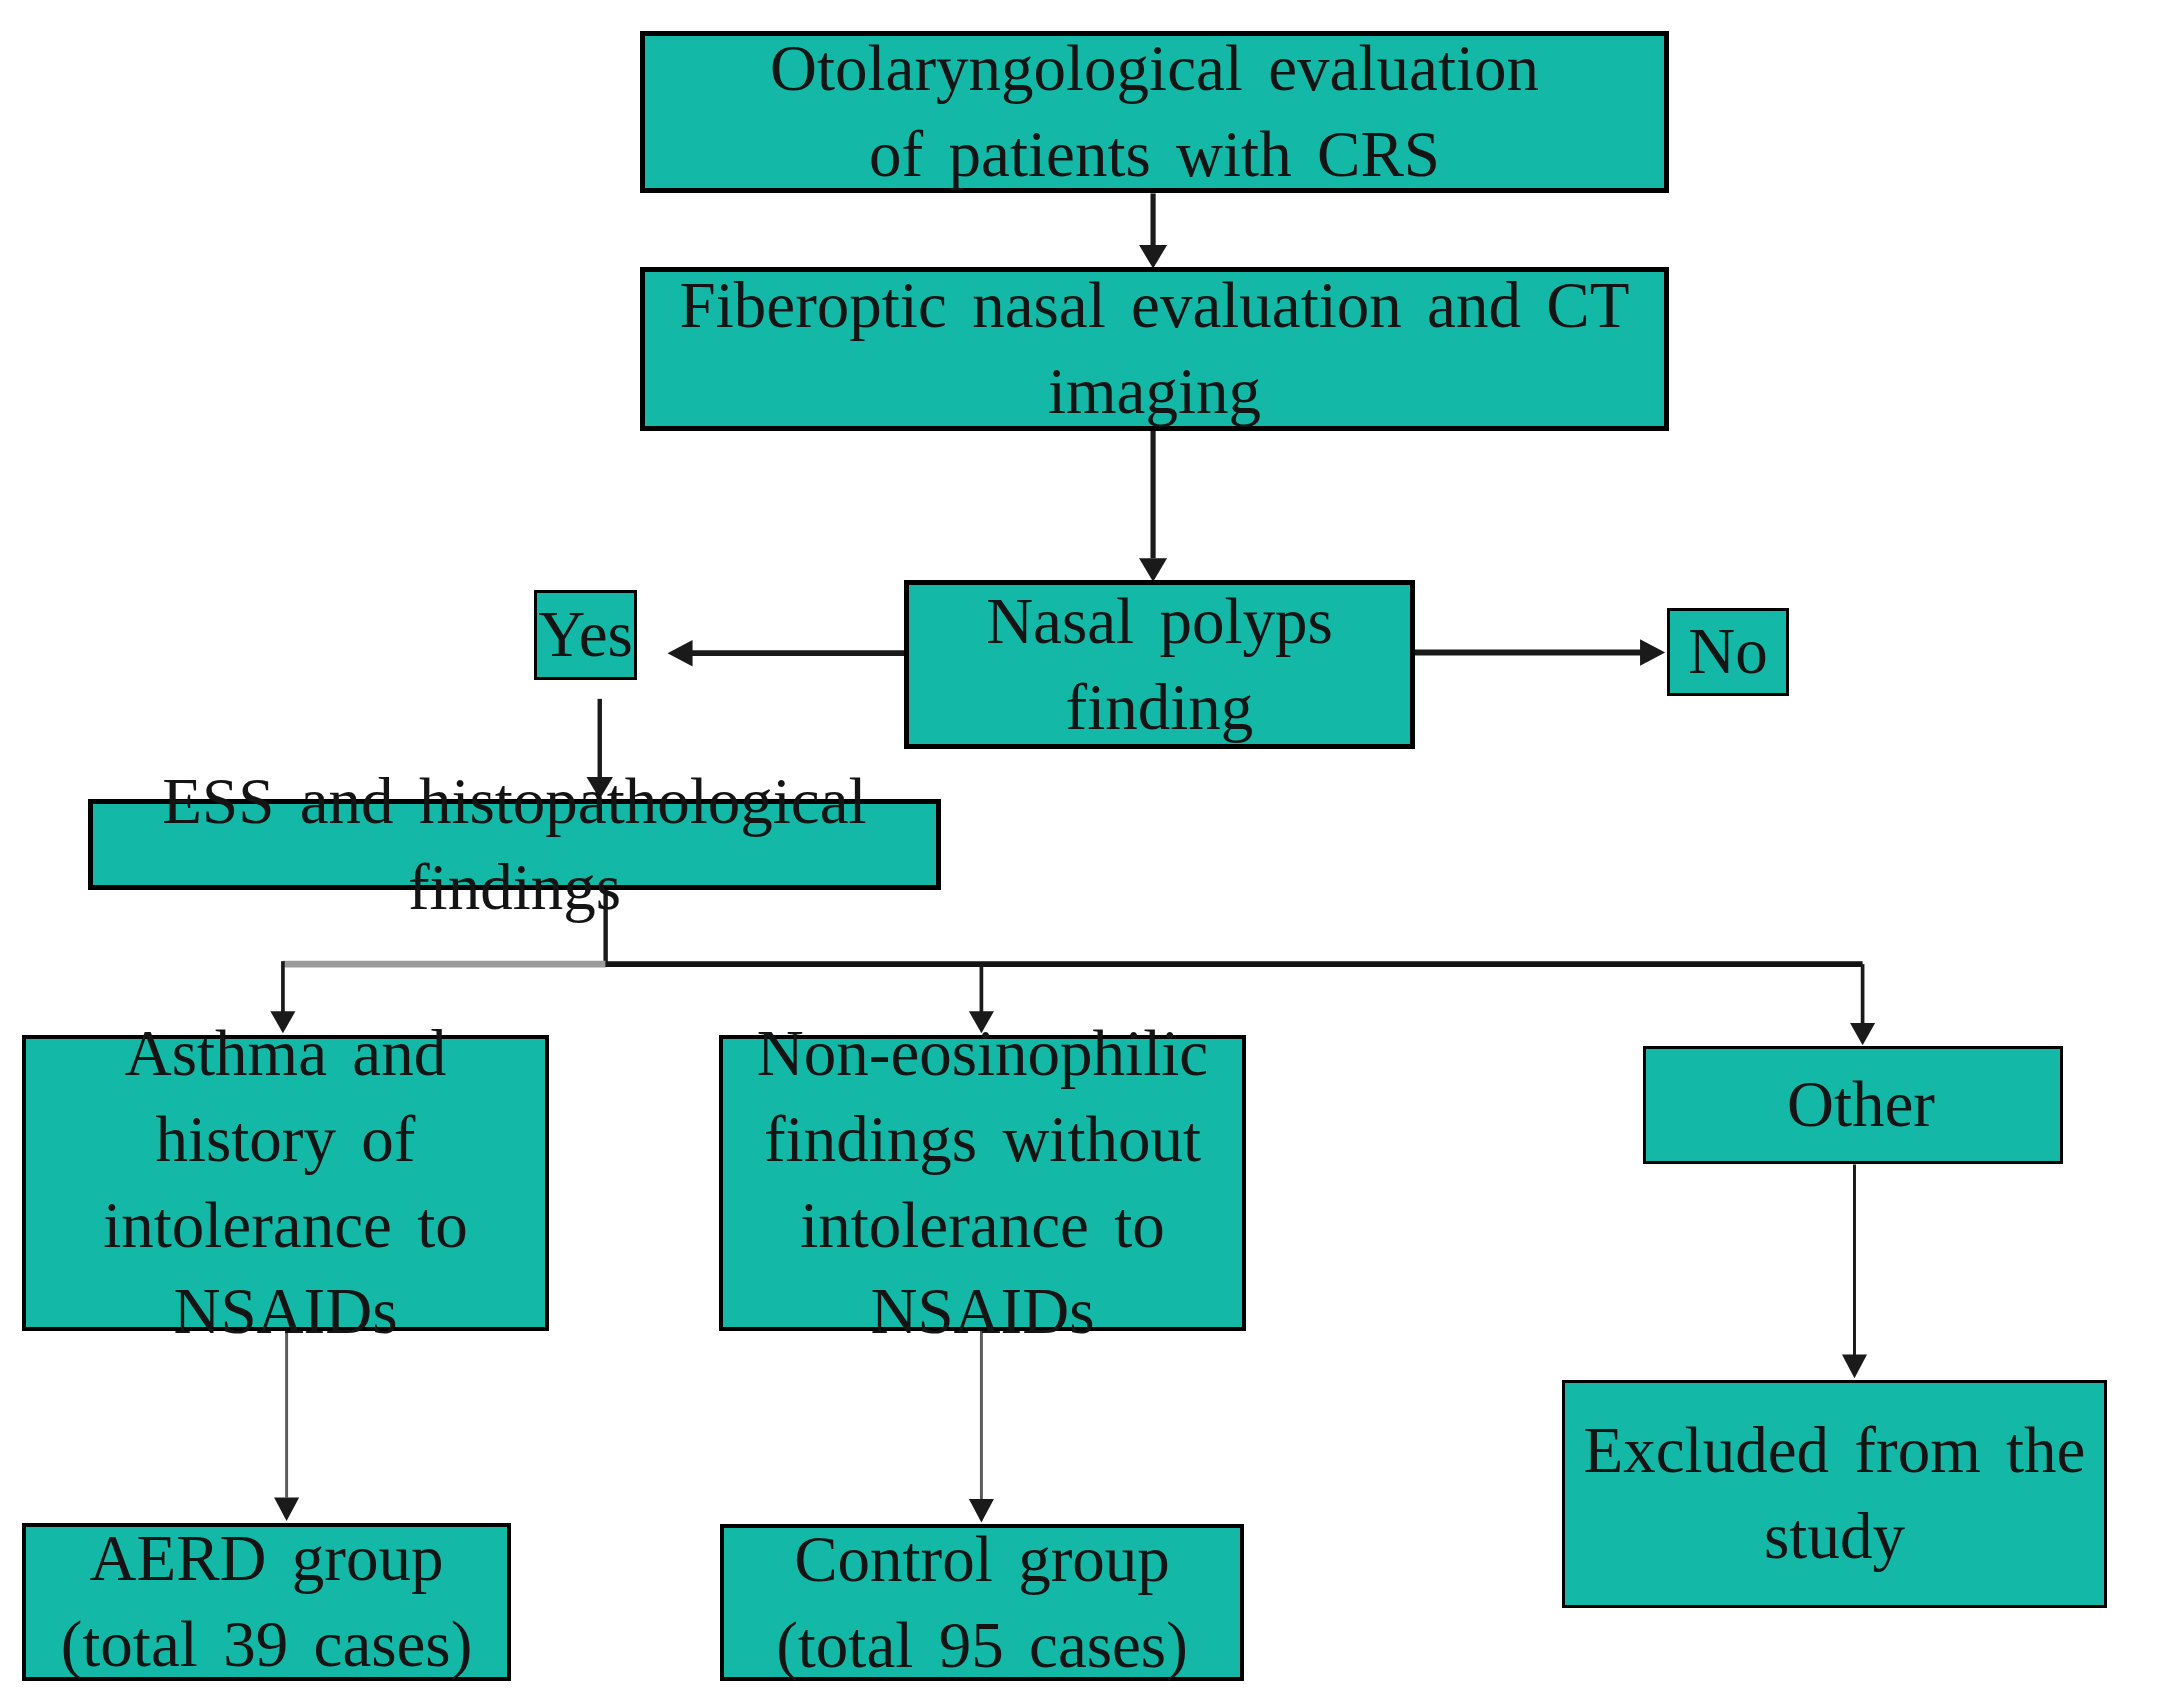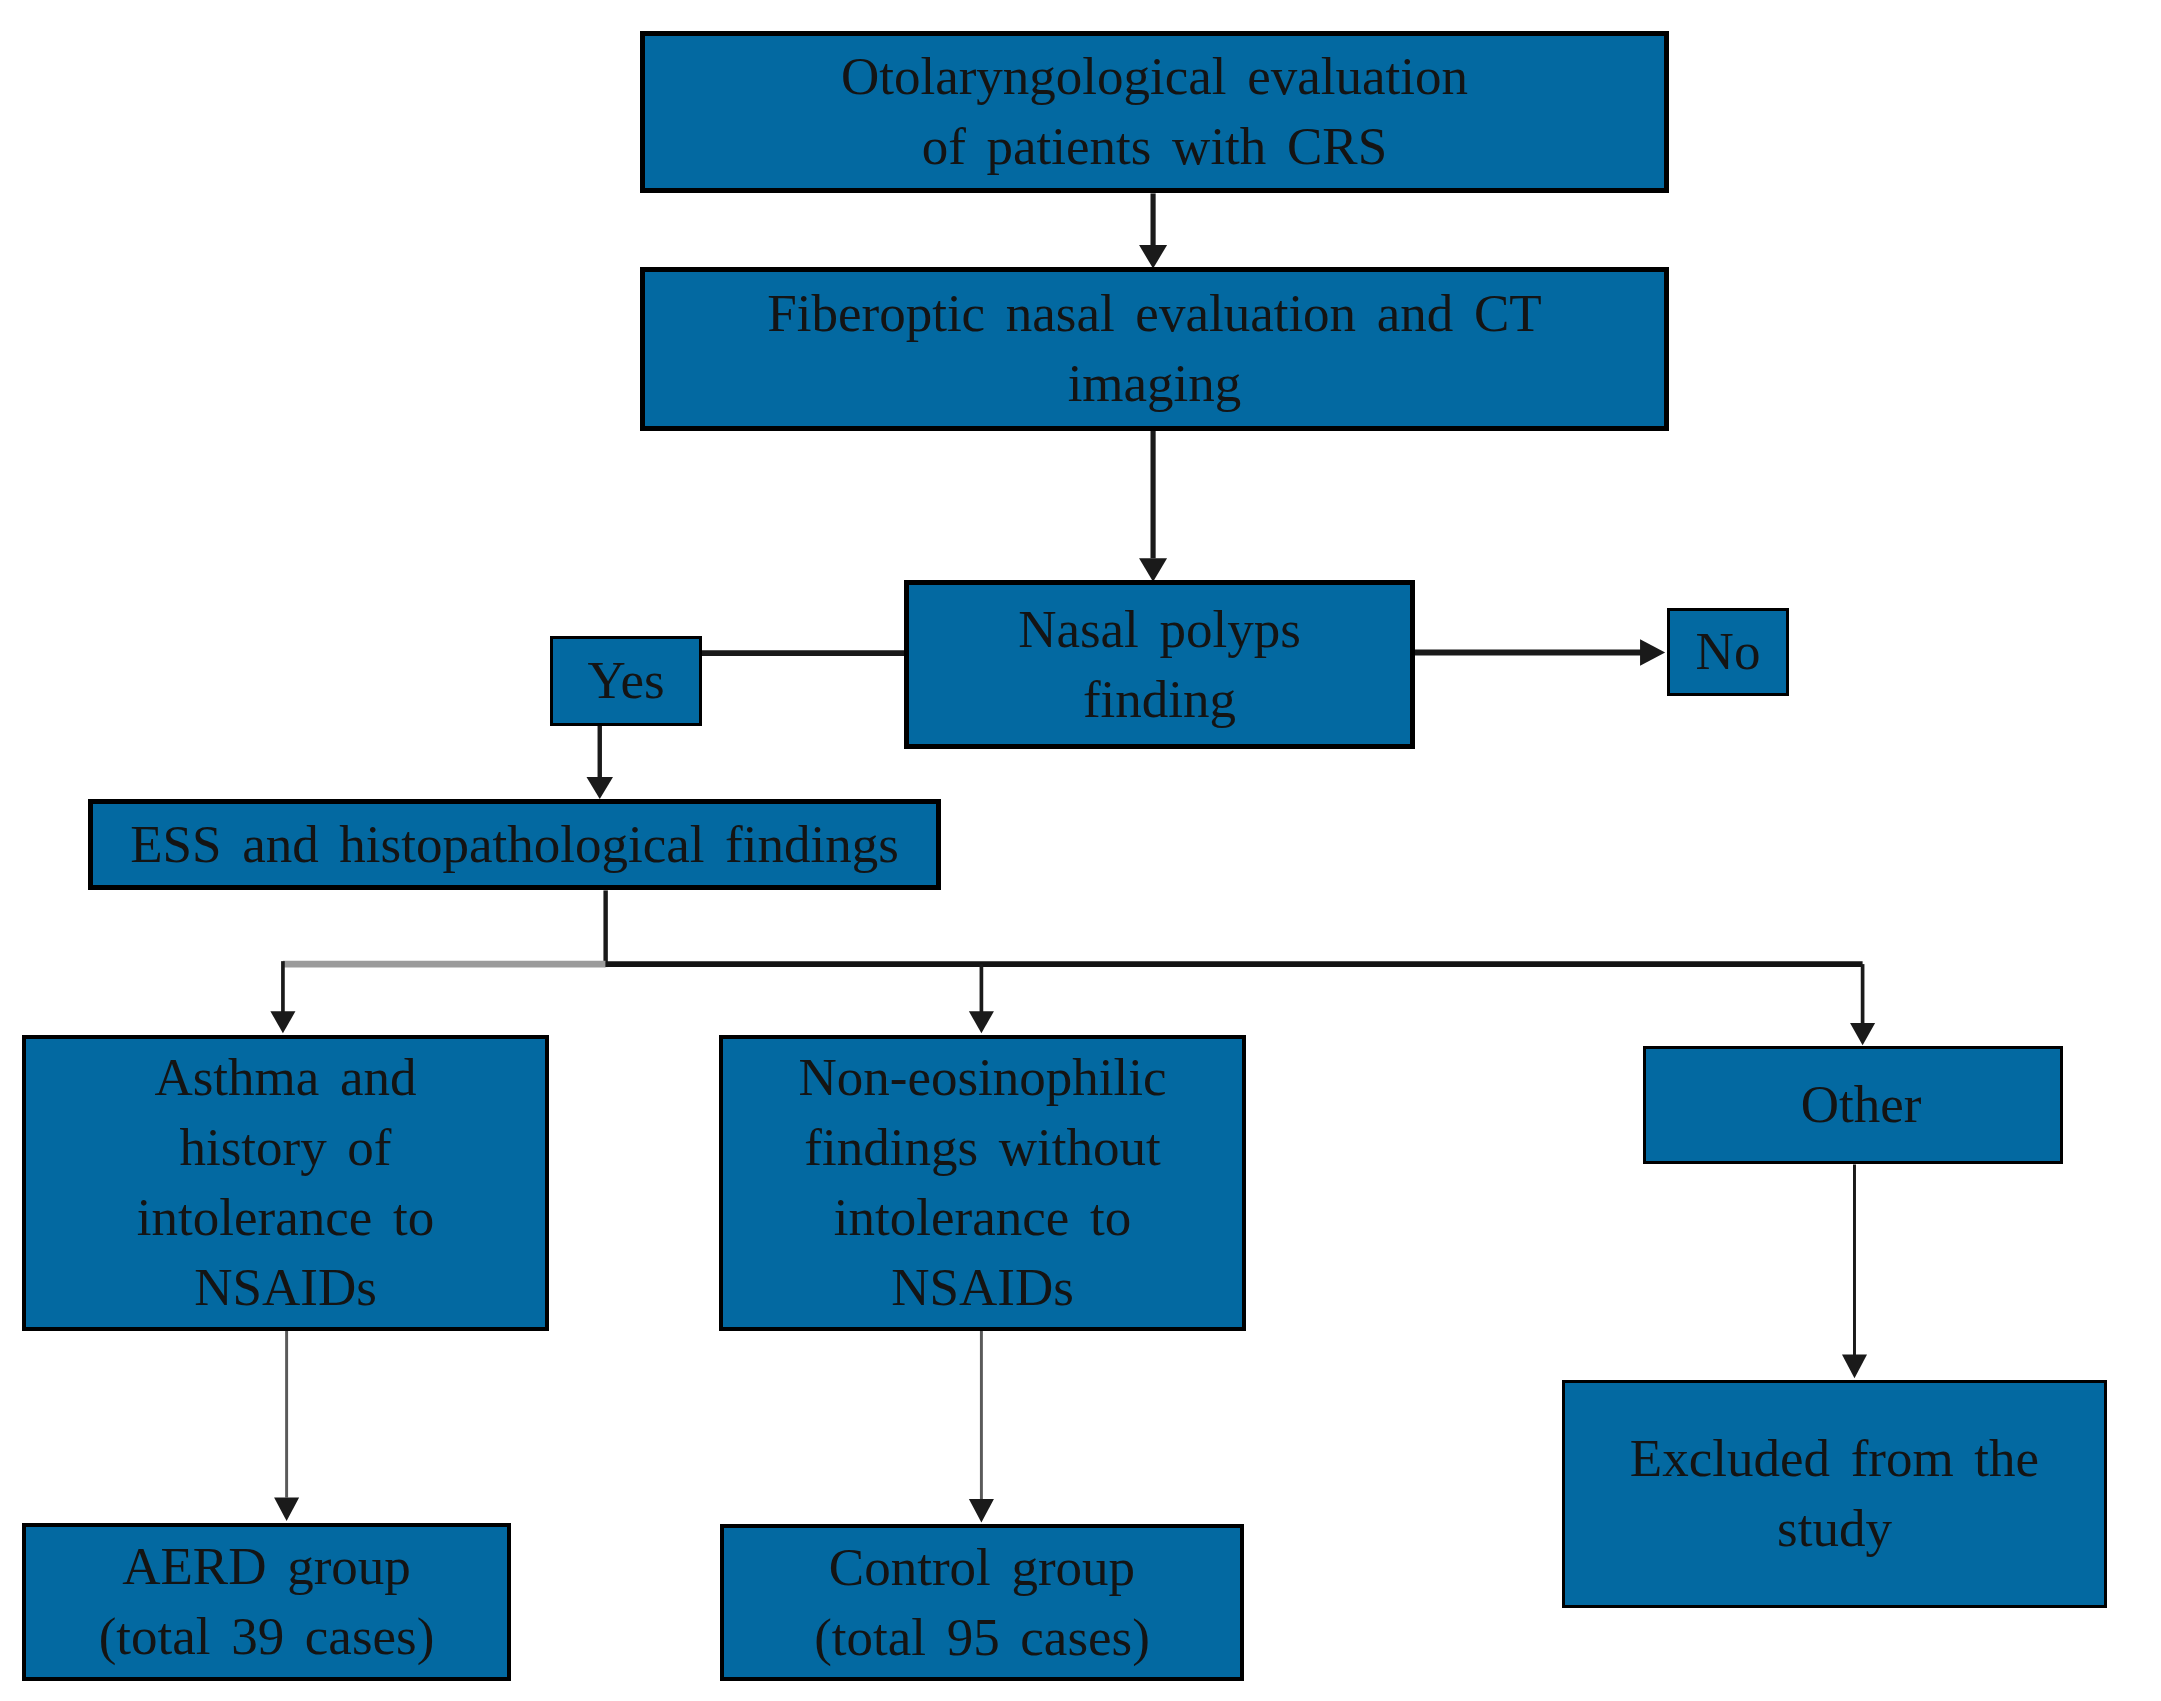--- a/index.html
+++ b/index.html
@@ -19,42 +19,42 @@
     position: absolute;
     left: 0;
     top: 0;
     width: 2161px;
     height: 1702px;
     pointer-events: none;
   }
   .node {
     position: absolute;
     box-sizing: border-box;
-    background: #0369a1;
+    background: #14b8a6;
     border: 5.2px solid #000000;
     display: flex;
     align-items: center;
     justify-content: center;
     text-align: center;
-    font-size: 53px;
+    font-size: 65px;
     line-height: 1.32;
     word-spacing: 0.14em;
     font-family: Liberation Serif, serif;
   }
   .node .label {
     white-space: pre-line;
   }
   .thin-border { border-width: 3.7px; }
   .mid-border  { border-width: 4.4px; }
 
   
   .n-evaluation { left: 640px;  top: 31px;   width: 1029px; height: 162px; }
   .n-fiberoptic { left: 640px;  top: 267px;  width: 1029px; height: 164px; }
   .n-polyps     { left: 904px; top: 580px;  width: 511px;  height: 169px; }
-  .n-yes        { left: 534px;  top: 636px;  width: 152px;  height: 90px; margin-left: 16px; }
+  .n-yes        { left: 534px;  top: 590px;  width: 103px;  height: 90px; }
   .n-no         { left: 1667px; top: 608px;  width: 122px;  height: 88px; }
   .n-ess        { left: 88px;  top: 799px; width: 853px; height: 91px; }
   .n-asthma     { left: 22px;   top: 1035px; width: 527px;  height: 296px; }
   .n-noneos     { left: 719px;  top: 1035px; width: 527px;  height: 296px; }
   .n-other      { left: 1643px; top: 1046px; width: 420px;  height: 118px; padding-left: 16px; }
   .n-aerd       { left: 22px;   top: 1523px; width: 489px;  height: 158px; }
   .n-control    { left: 720px;  top: 1524px; width: 524px;  height: 157px; }
   .n-excluded   { left: 1562px; top: 1380px; width: 545px;  height: 228px; }
 </style>
 </head>

